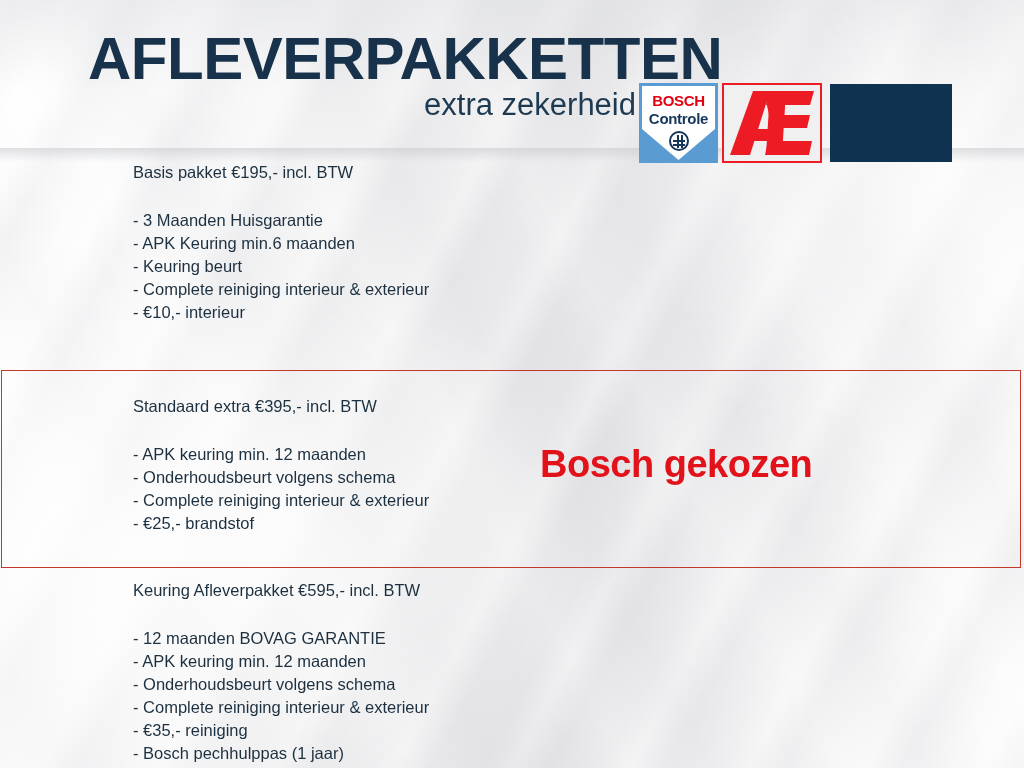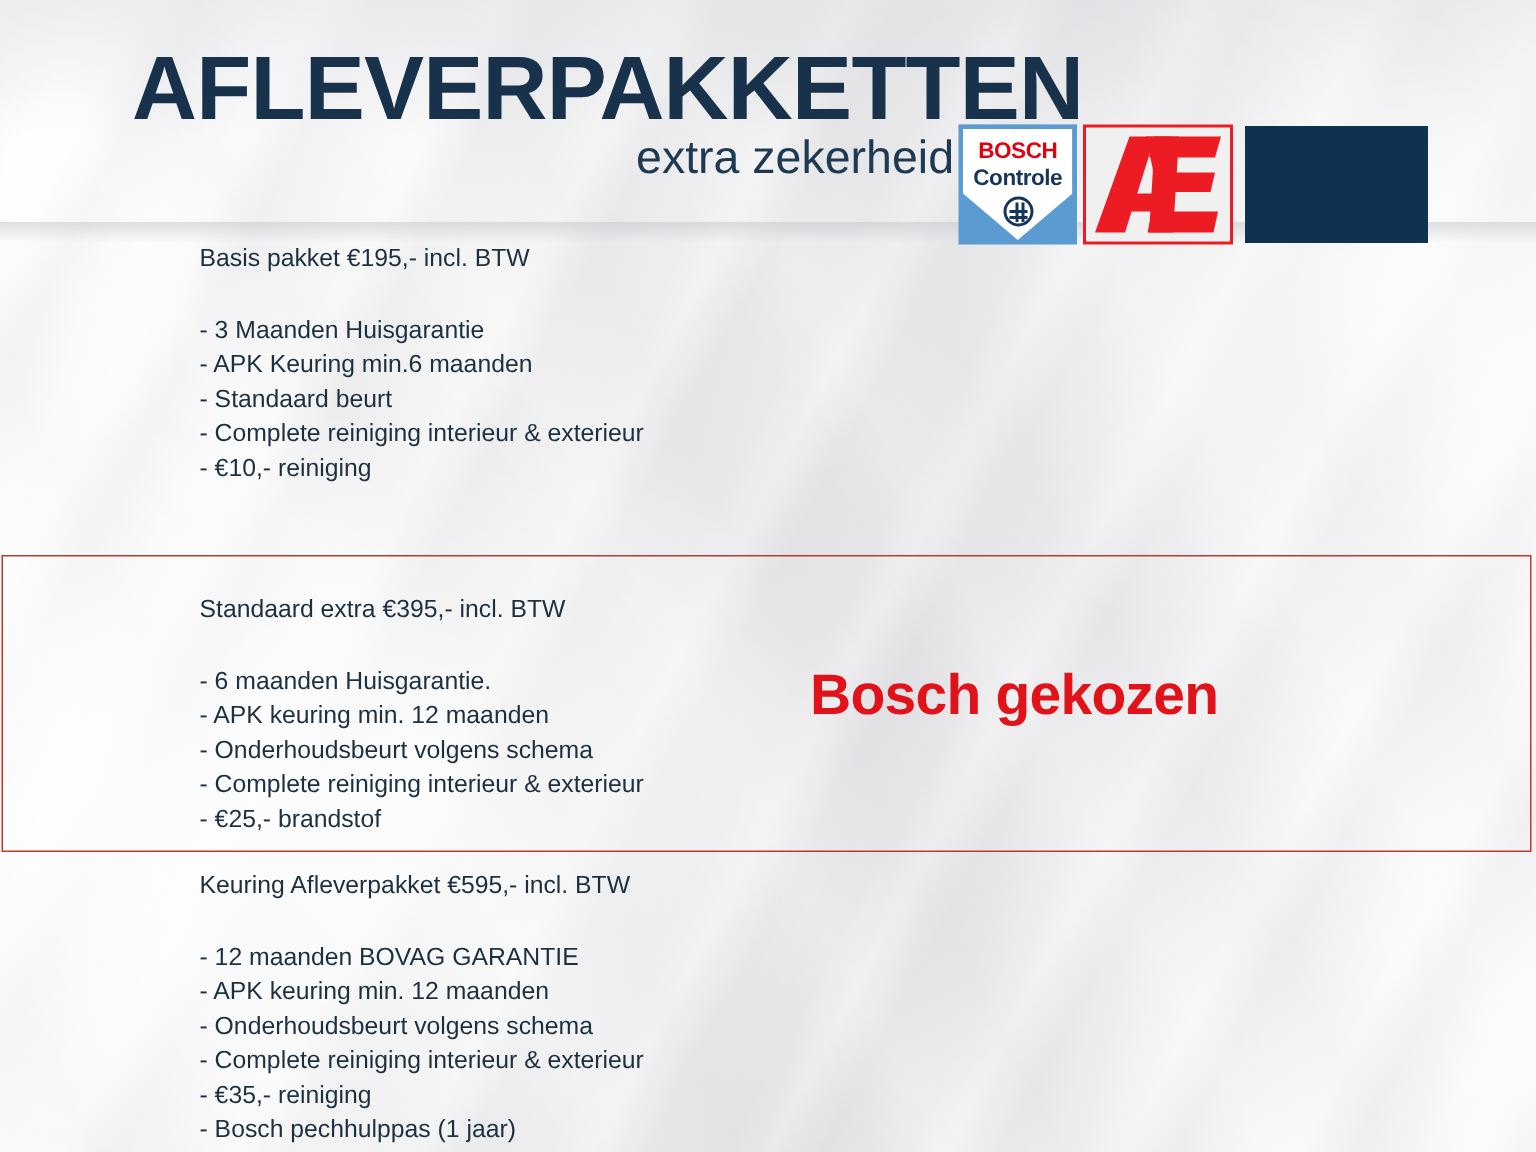--- a/index.html
+++ b/index.html
@@ -308,30 +308,29 @@
   </div>
 
   <div class="highlight-box"></div>
   <div class="highlight-label">Bosch gekozen</div>
 
   <div class="pkg" id="pkg-basis">
     <div class="pkg-title">Basis pakket €195,- incl. BTW</div>
     <ul class="pkg-list">
       <li>- 3 Maanden Huisgarantie</li>
       <li>- APK Keuring min.6 maanden</li>
-      <li>- Standaard beurt</li>
+      <li>- Keuring beurt</li>
       <li>- Complete reiniging interieur &amp; exterieur</li>
-      <li>- €10,- reiniging</li>
+      <li>- €10,- interieur</li>
     </ul>
   </div>
 
   <div class="pkg" id="pkg-standaard">
     <div class="pkg-title">Standaard extra €395,- incl. BTW</div>
     <ul class="pkg-list">
-      <li>- 6 maanden Huisgarantie.</li>
       <li>- APK keuring min. 12 maanden</li>
       <li>- Onderhoudsbeurt volgens schema</li>
       <li>- Complete reiniging interieur &amp; exterieur</li>
       <li>- €25,- brandstof</li>
     </ul>
   </div>
 
   <div class="pkg" id="pkg-comfort">
     <div class="pkg-title">Keuring Afleverpakket €595,- incl. BTW</div>
     <ul class="pkg-list">

